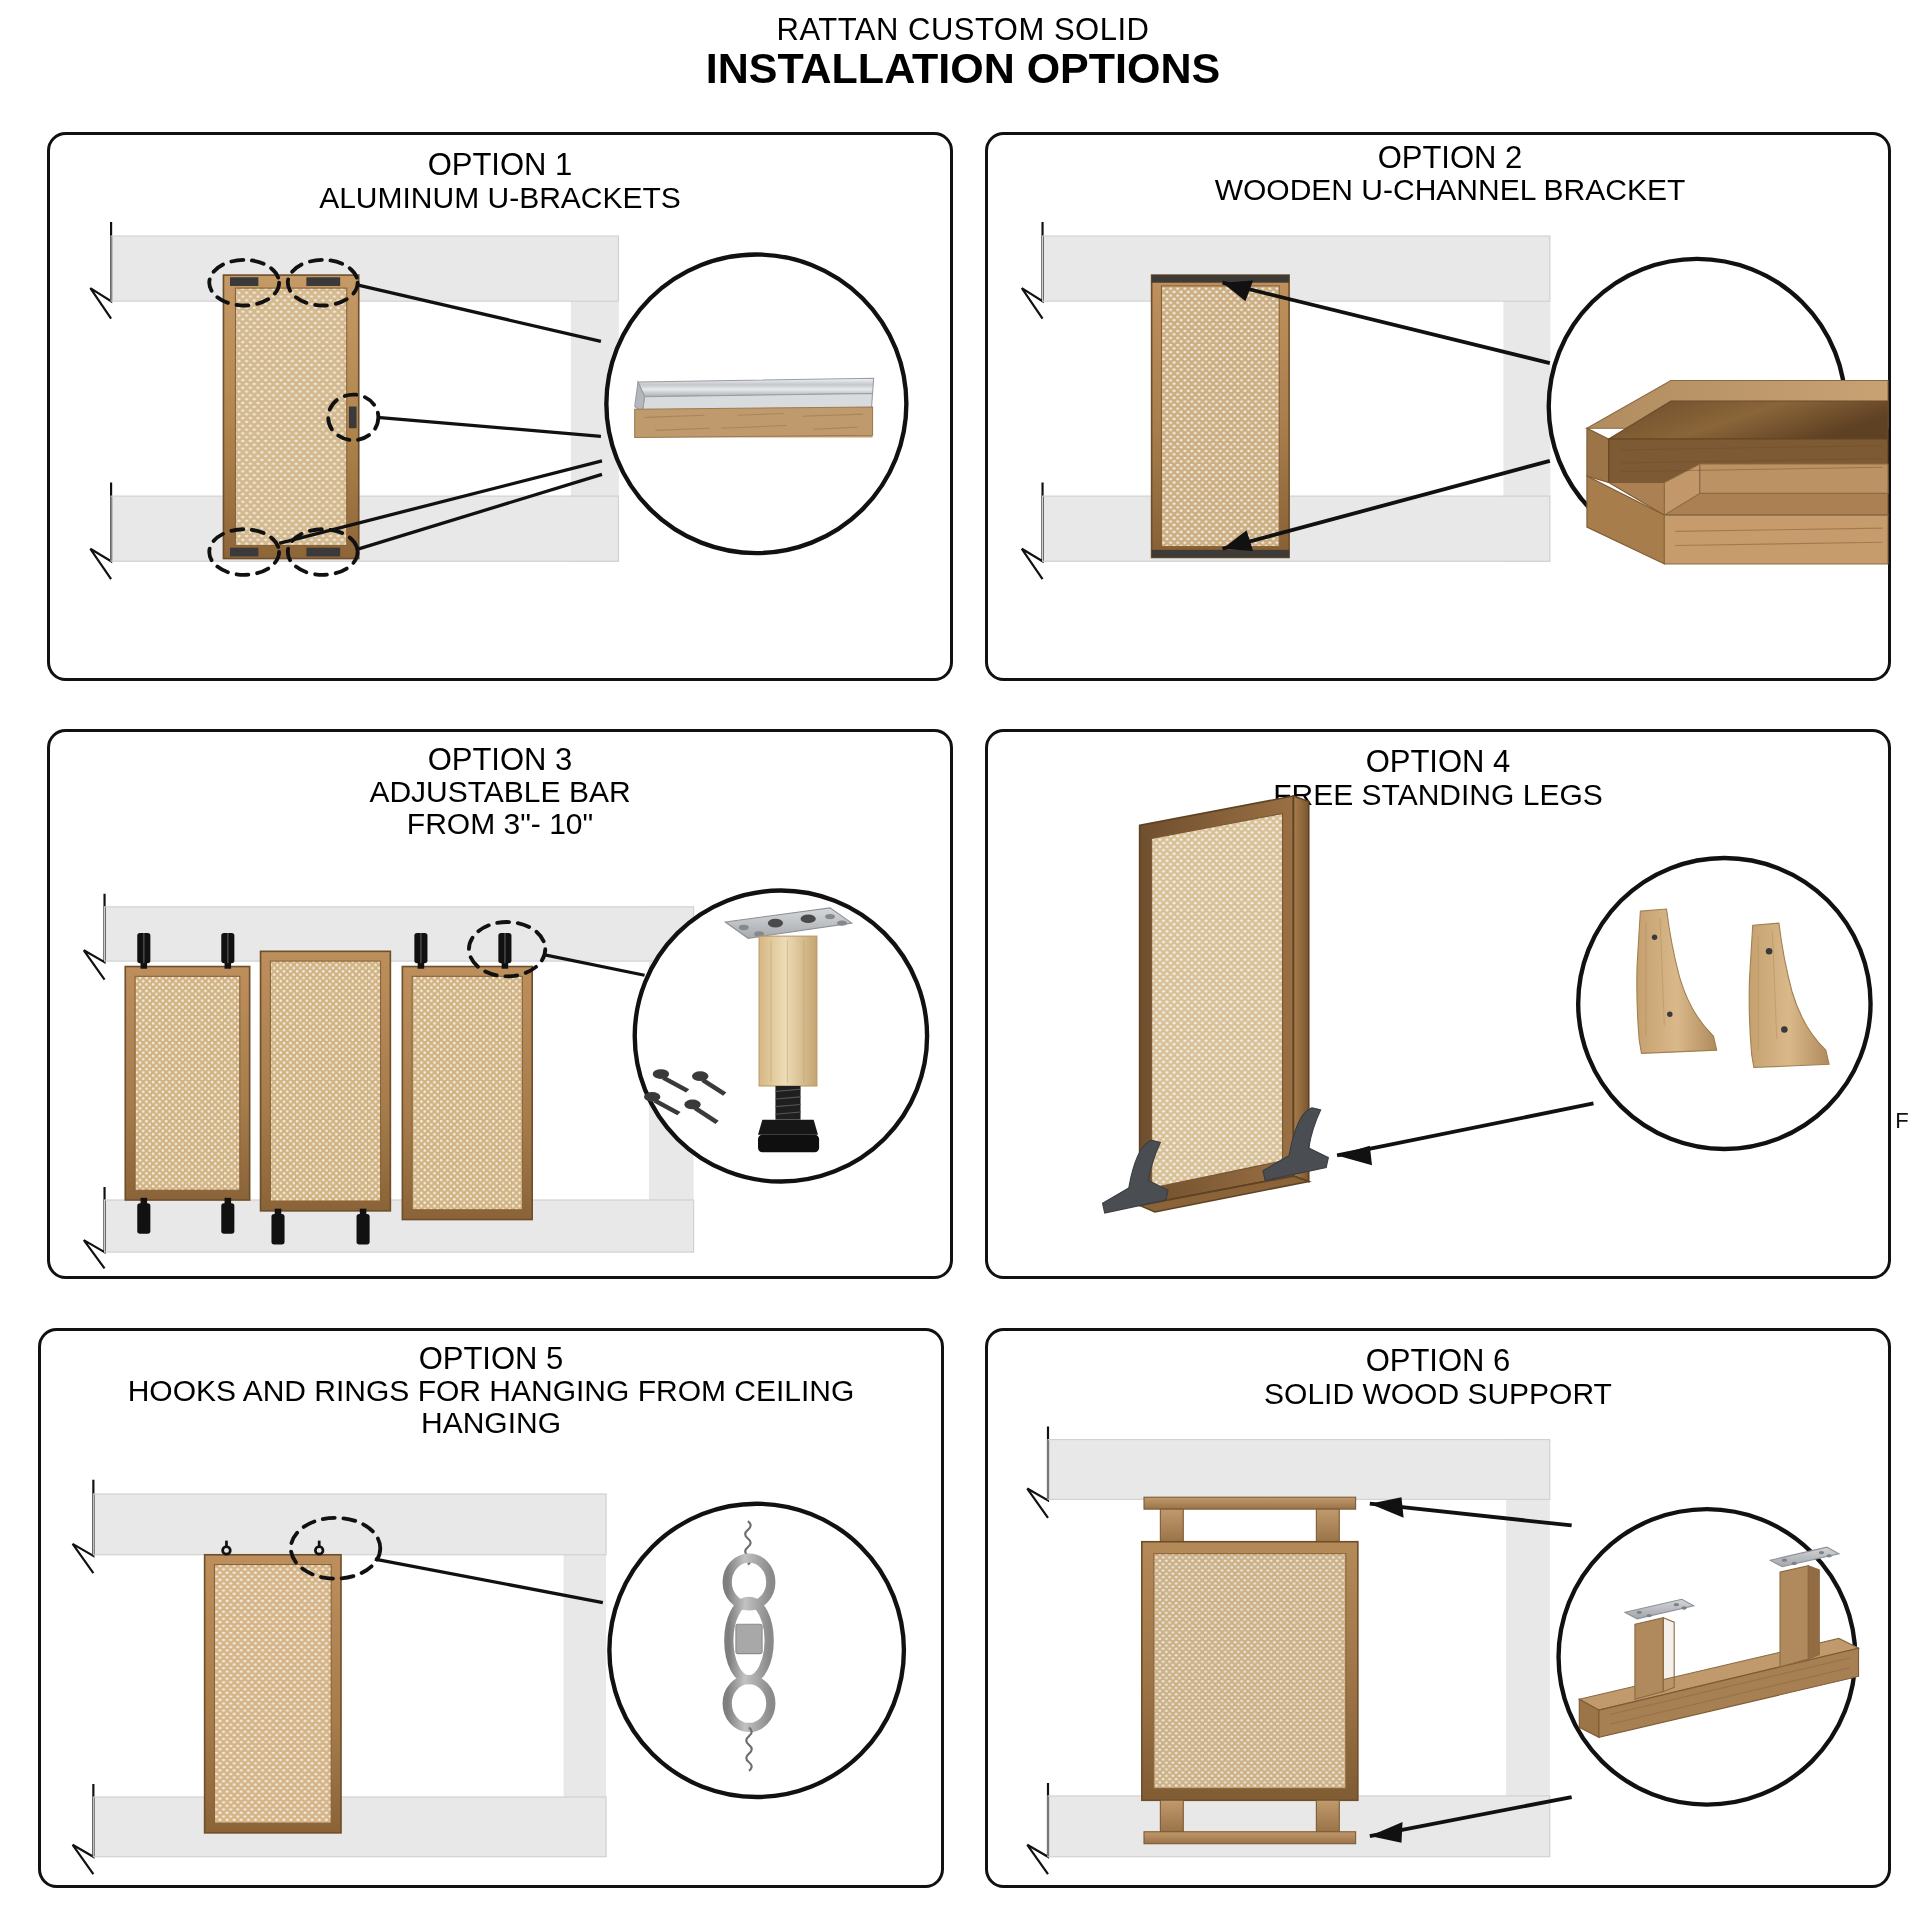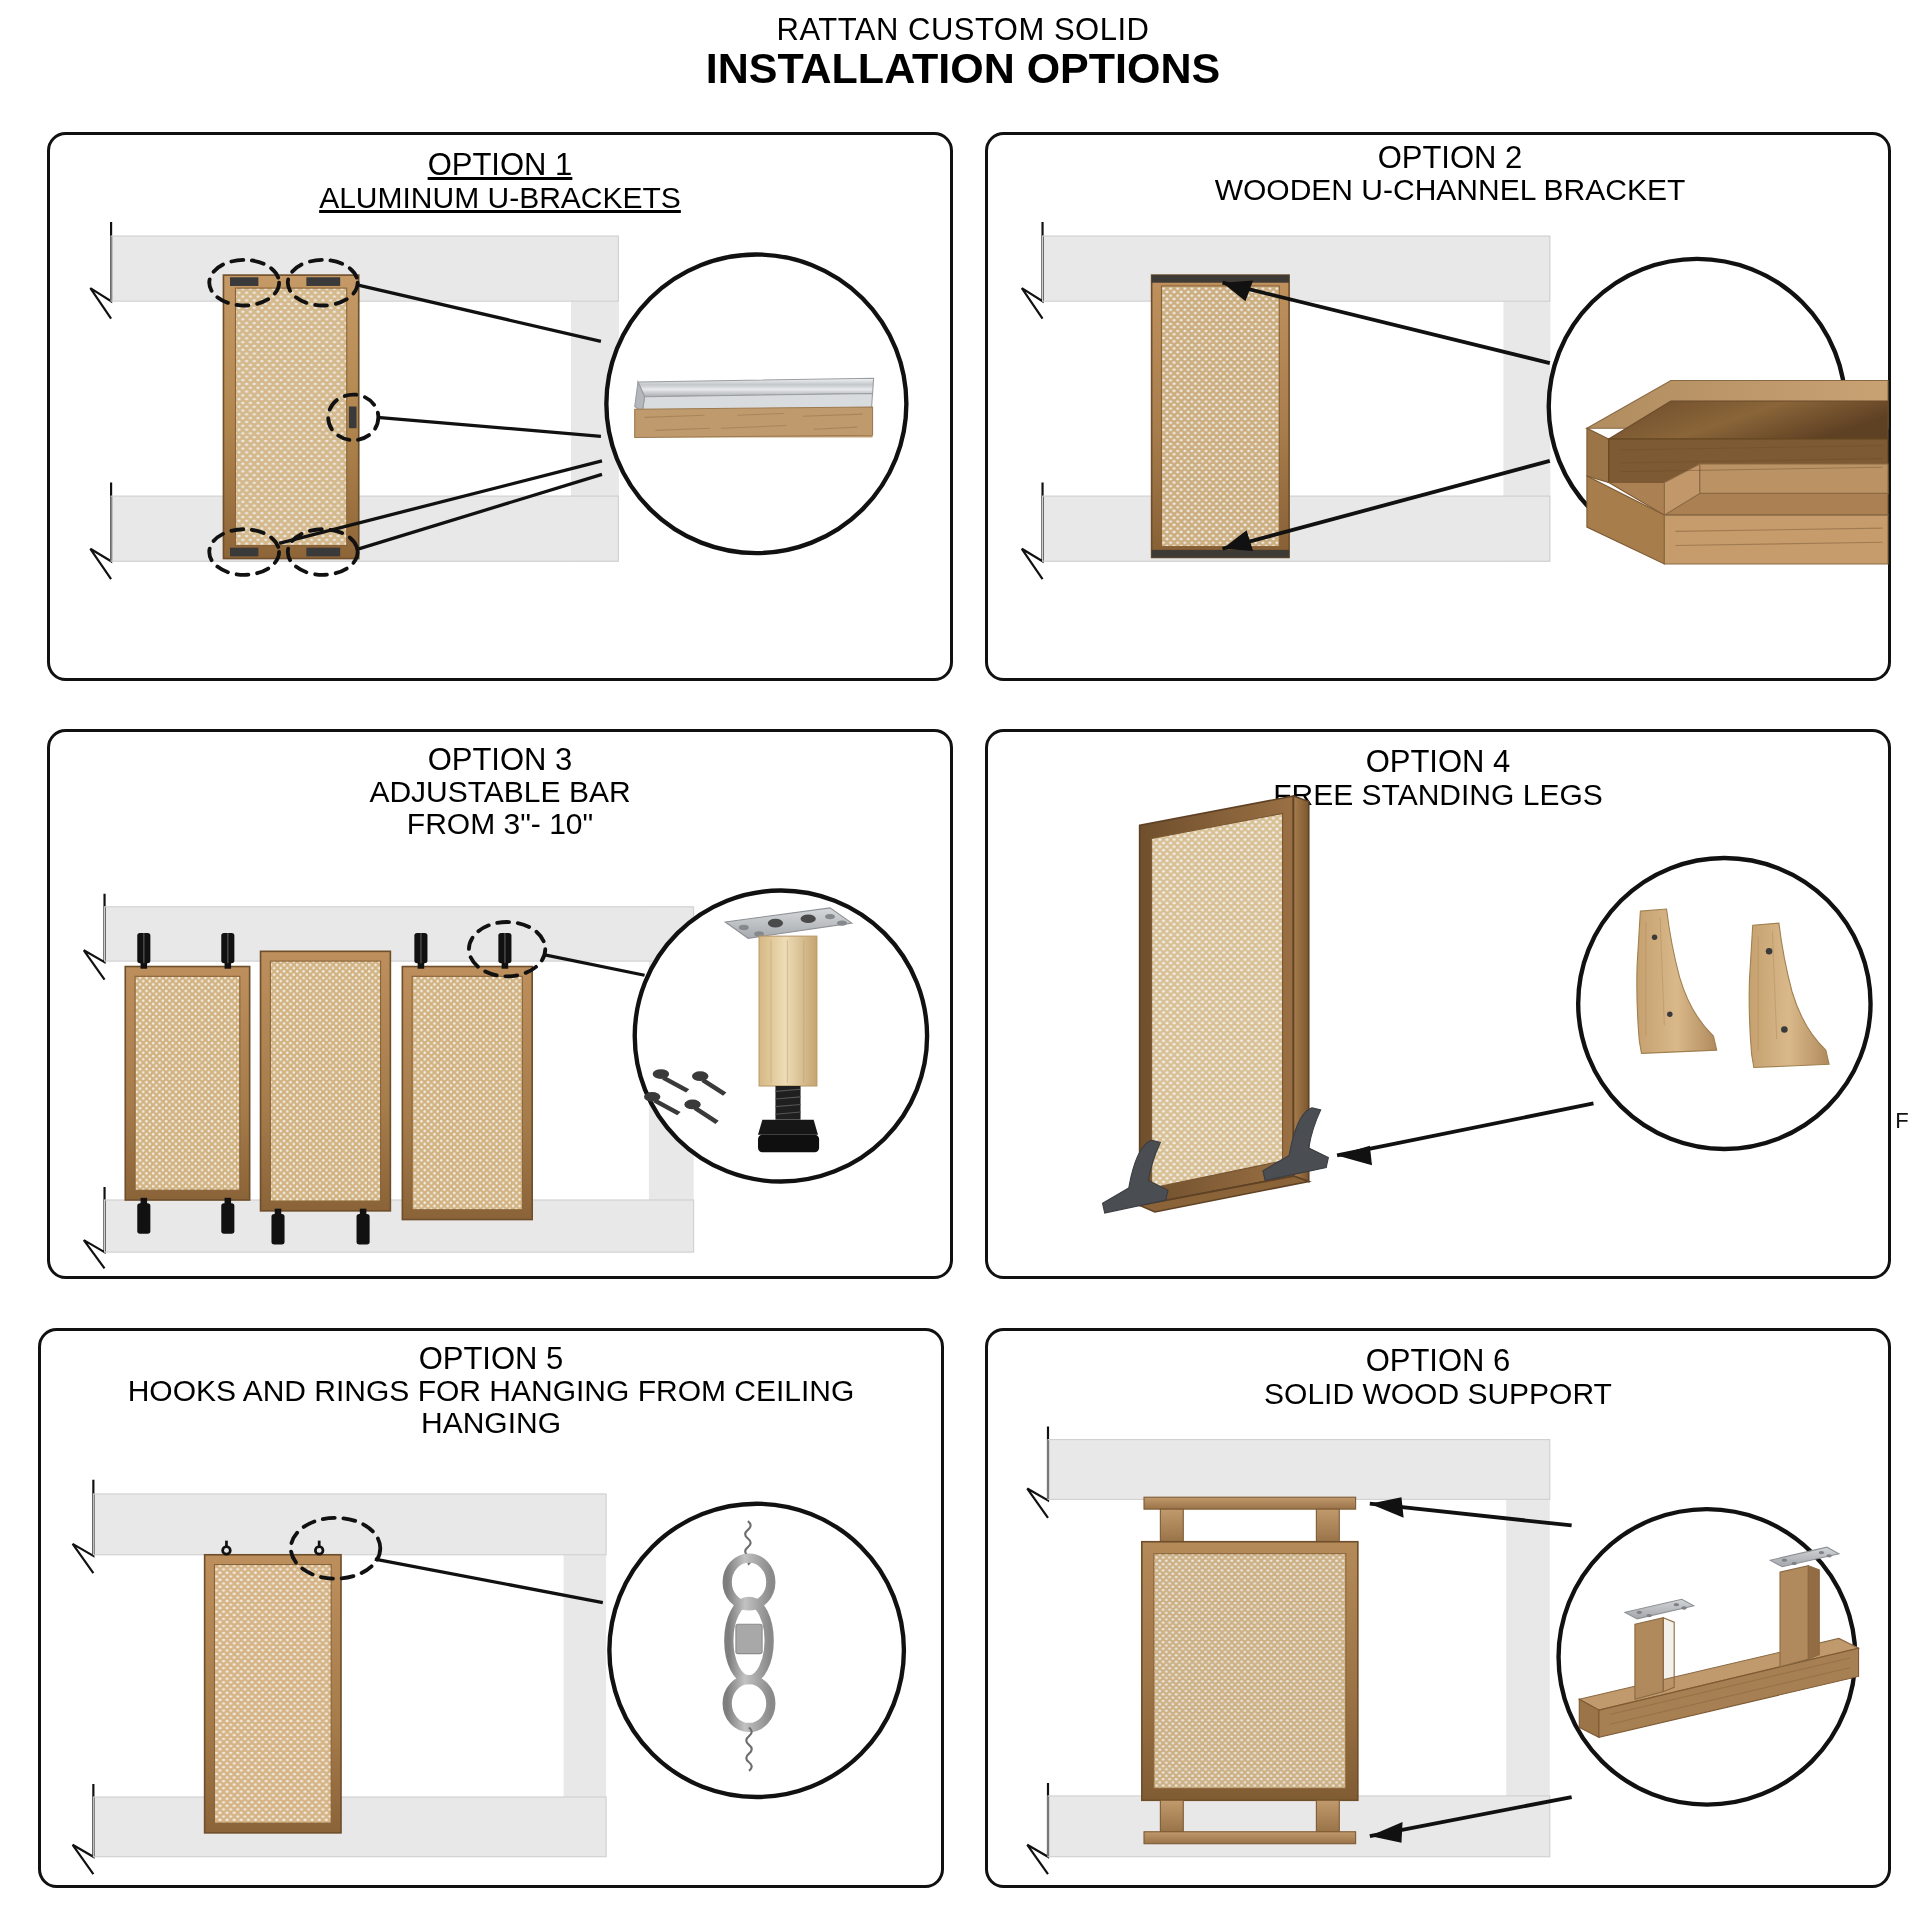--- a/index.html
+++ b/index.html
@@ -40,21 +40,21 @@
 </style>
 </head>
 <body>
 
 <div class="sheet">
 
   <div id="doc-title">RATTAN CUSTOM SOLID</div>
   <div id="doc-subtitle">INSTALLATION OPTIONS</div>
 
   <div class="card" style="left:47px;top:132px;width:906px;height:549px;">
-    <div class="card-head" style="top:14.3px;text-decoration:underline;">
+    <div class="card-head" style="top:14.3px;">
       <div class="opt-num">OPTION 1</div>
       <div class="opt-sub">ALUMINUM U-BRACKETS</div>
     </div>
 
     <div class="stage">
       <svg viewBox="0 0 1650 1000" preserveAspectRatio="none">
         <defs>
           <pattern id="rattan1" width="14" height="14" patternUnits="userSpaceOnUse">
             <rect width="14" height="14" fill="#d5b98c"></rect>
             <ellipse cx="3.5" cy="3.5" rx="3" ry="2.3" fill="#eceae5"></ellipse>

